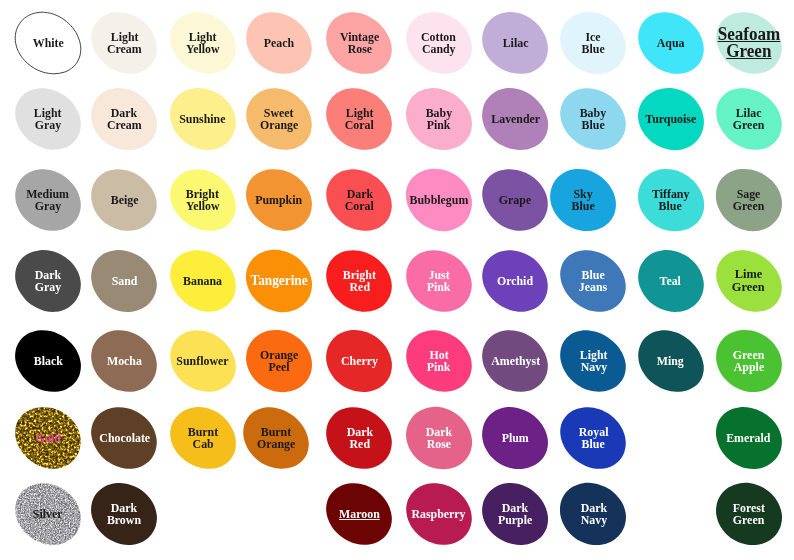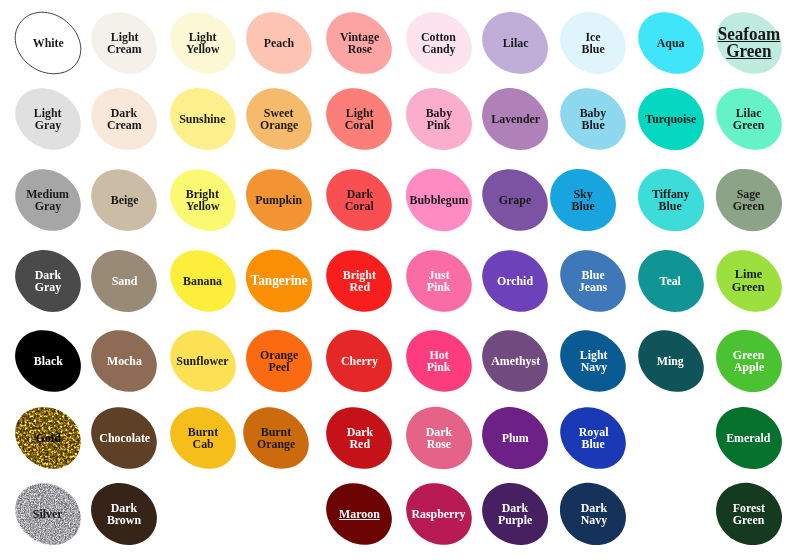--- a/index.html
+++ b/index.html
@@ -475,21 +475,21 @@
       </svg>
       <div class="label" style="color: rgb(255, 255, 255); font-size: 12.5px;">
         <span>Green</span>
         <span>Apple</span>
       </div>
     </div>
     <div class="swatch" style="left: 12.9px; top: 406.4px; width: 70px; height: 64px;">
       <svg class="blob" width="70" height="64" viewBox="0 0 70 64">
         <path d="M66.0 45.3C64.9 48.4 63.1 51.4 60.8 53.9C58.6 56.4 55.8 58.5 52.8 60.0C49.7 61.5 46.1 62.5 42.5 62.8C38.9 63.0 34.9 62.6 31.3 61.6C27.6 60.6 23.8 58.9 20.5 56.8C17.2 54.7 14.1 52.0 11.5 49.1C8.9 46.2 6.7 42.7 5.1 39.3C3.6 35.8 2.5 32.0 2.2 28.4C2.0 24.8 2.5 21.0 3.6 17.8C4.7 14.6 6.7 11.6 9.0 9.2C11.4 6.8 14.4 4.9 17.6 3.6C20.7 2.3 24.3 1.5 27.9 1.2C31.4 1.0 35.3 1.3 38.9 2.1C42.6 3.0 46.4 4.4 49.8 6.4C53.2 8.4 56.6 11.0 59.2 14.0C61.8 16.9 64.1 20.5 65.5 24.0C66.9 27.5 67.7 31.4 67.8 35.0C67.8 38.5 67.2 42.1 66.0 45.3Z" fill="#c59a2a" filter="url(#goldGlitter)"></path>
       </svg>
-      <div class="label" style="color: #000000; font-size: 12.5px;">
+      <div class="label" style="color: #ec4899; font-size: 12.5px;">
         <span>Gold</span>
       </div>
     </div>
     <div class="swatch" style="left: 89.3px; top: 406.4px; width: 70px; height: 64px;">
       <svg class="blob" width="70" height="64" viewBox="0 0 70 64">
         <path d="M66.1 45.7C65.0 48.8 63.2 51.8 61.0 54.3C58.7 56.7 55.8 58.8 52.7 60.2C49.6 61.6 45.8 62.6 42.2 62.8C38.5 62.9 34.4 62.4 30.7 61.3C27.0 60.3 23.2 58.4 19.9 56.3C16.6 54.1 13.5 51.3 11.0 48.4C8.5 45.4 6.3 42.0 4.9 38.6C3.4 35.2 2.5 31.4 2.2 28.0C2.0 24.5 2.5 20.8 3.7 17.7C4.8 14.5 6.7 11.5 9.0 9.2C11.4 6.8 14.4 4.9 17.6 3.5C20.8 2.2 24.5 1.4 28.1 1.2C31.8 1.1 35.7 1.5 39.5 2.5C43.2 3.5 47.0 5.1 50.4 7.2C53.7 9.3 57.0 12.0 59.5 15.0C62.0 18.0 64.2 21.5 65.5 24.9C66.9 28.4 67.7 32.2 67.8 35.6C67.8 39.1 67.2 42.6 66.1 45.7Z" fill="#5e4027"></path>
       </svg>
       <div class="label" style="color: rgb(255, 255, 255); font-size: 12.5px;">
         <span>Chocolate</span>
       </div>

